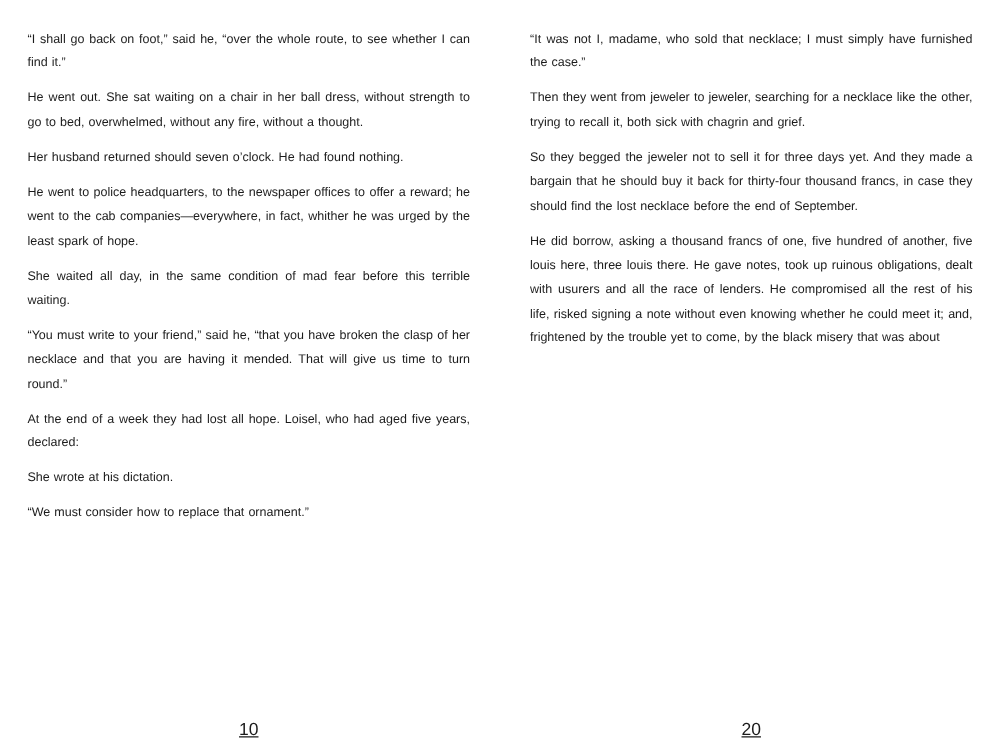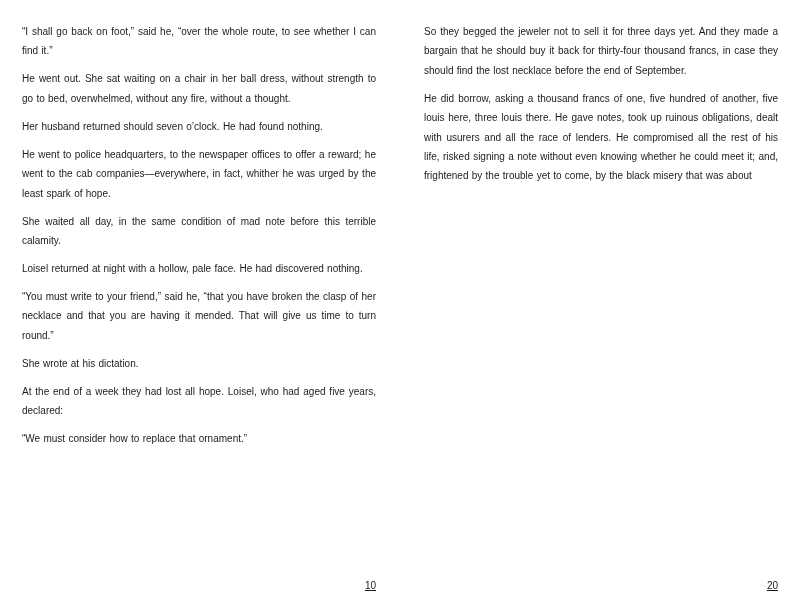--- a/index.html
+++ b/index.html
@@ -37,45 +37,46 @@
     text-align: justify;
     letter-spacing: 0;
     word-spacing: 0.5px;
     color: #1b1b1b;
   }
   .page-number {
     position: absolute;
     left: 0;
     right: 0;
     bottom: 9px;
-    text-align: right;
-    font-size: 10px;
+    text-align: center;
+    font-size: 14px;
     color: #1b1b1b;
     text-decoration: underline;
   }
 </style>
 </head>
 <body>
 
 <div class="book">
   <div class="page page--left">
     <div class="page-text">
         <p>“I shall go back on foot,” said he, “over the whole route, to see whether I can find it.”</p>
         <p>He went out. She sat waiting on a chair in her ball dress, without strength to go to bed, overwhelmed, without any fire, without a thought.</p>
         <p>Her husband returned should seven o’clock. He had found nothing.</p>
         <p>He went to police headquarters, to the newspaper offices to offer a reward; he went to the cab companies—everywhere, in fact, whither he was urged by the least spark of hope.</p>
-        <p>She waited all day, in the same condition of mad note before this terrible calamity.</p>
-        <p>Loisel returned at night with a hollow, pale face. He had discovered nothing.</p>
+        <p>She waited all day, in the same condition of mad fear before this terrible waiting.</p>
         <p>“You must write to your friend,” said he, “that you have broken the clasp of her necklace and that you are having it mended. That will give us time to turn round.”</p>
+        <p>At the end of a week they had lost all hope. Loisel, who had aged five years, declared:</p>
         <p>She wrote at his dictation.</p>
-        <p>At the end of a week they had lost all hope. Loisel, who had aged five years, declared:</p>
         <p>“We must consider how to replace that ornament.”</p>
       </div>
     <div class="page-number">10</div>
   </div>
   <div class="page page--right">
     <div class="page-text">
+        <p>“It was not I, madame, who sold that necklace; I must simply have furnished the case.”</p>
+        <p>Then they went from jeweler to jeweler, searching for a necklace like the other, trying to recall it, both sick with chagrin and grief.</p>
         <p>So they begged the jeweler not to sell it for three days yet. And they made a bargain that he should buy it back for thirty-four thousand francs, in case they should find the lost necklace before the end of September.</p>
         <p>He did borrow, asking a thousand francs of one, five hundred of another, five louis here, three louis there. He gave notes, took up ruinous obligations, dealt with usurers and all the race of lenders. He compromised all the rest of his life, risked signing a note without even knowing whether he could meet it; and, frightened by the trouble yet to come, by the black misery that was about</p>
       </div>
     <div class="page-number">20</div>
   </div>
 </div>
 
 </body></html>

